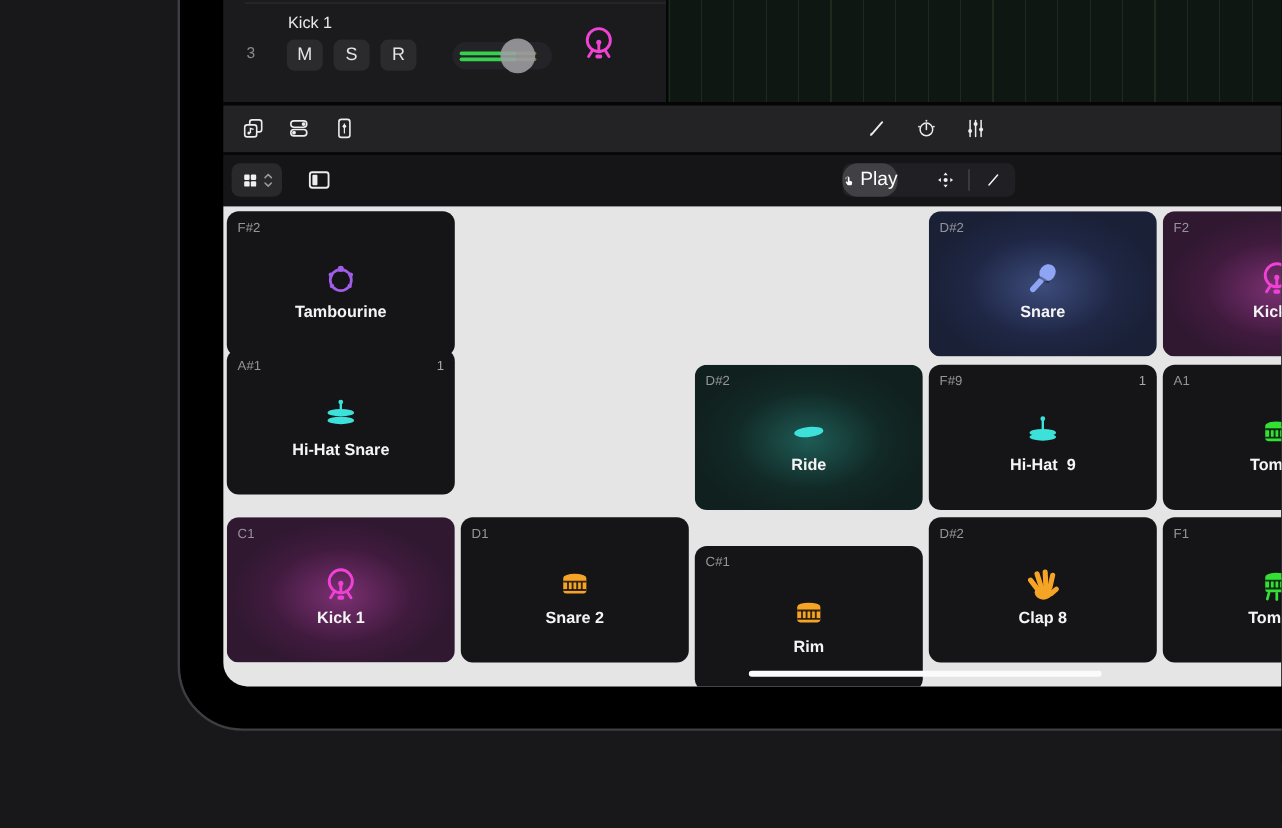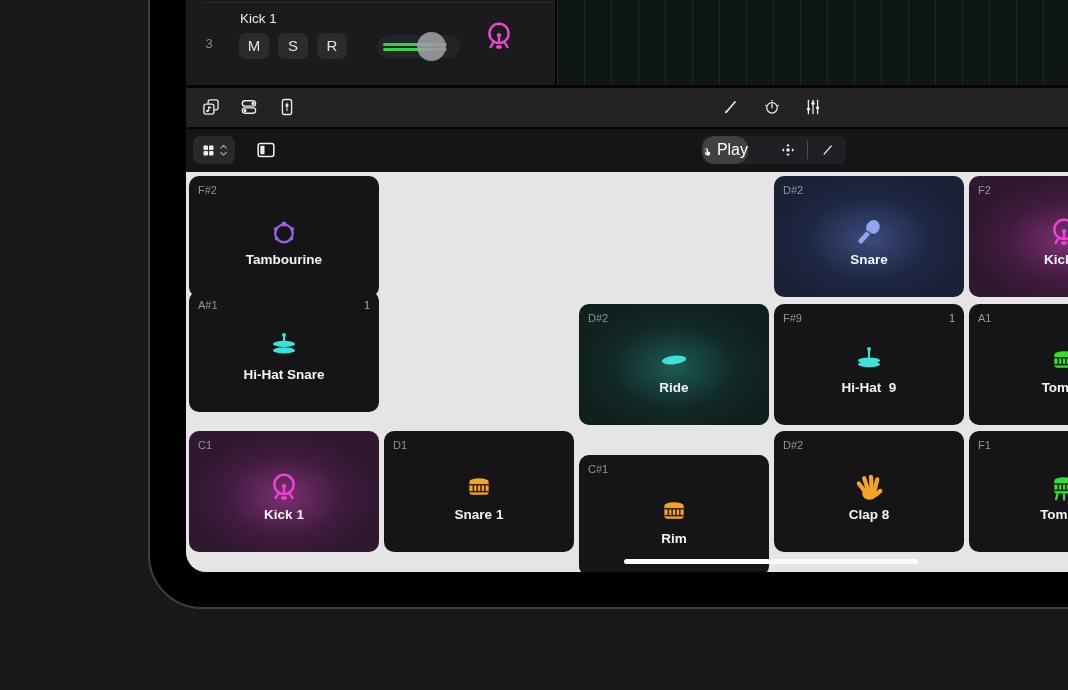--- a/index.html
+++ b/index.html
@@ -354,21 +354,21 @@
             <g stroke="rgba(8,8,10,0.8)" stroke-width="1.1">
               <line x1="5.2" y1="10.4" x2="18.8" y2="10.4"></line>
               <line x1="5.2" y1="15.3" x2="18.8" y2="15.3"></line>
               <line x1="8" y1="10.6" x2="8" y2="15.1"></line>
               <line x1="10.7" y1="10.6" x2="10.7" y2="15.1"></line>
               <line x1="13.4" y1="10.6" x2="13.4" y2="15.1"></line>
               <line x1="16.1" y1="10.6" x2="16.1" y2="15.1"></line>
             </g>
           </svg>
         </div>
-        <span class="pad-label">Snare 1</span>
+        <span class="pad-label">Snare 2</span>
       </div>
       <div class="pad" style="left: 393px; top: 259px; margin-top: 24px;">
         <span class="pad-note">C#1</span>
         <div class="pad-icon" style="color:#f5a426">
           <svg viewBox="0 0 24 24" fill="currentColor">
             <ellipse cx="12" cy="8.2" rx="6.8" ry="2.4"></ellipse>
             <path d="M5.2 8.4 h13.6 v7.2 q0 1.8 -1.8 1.8 h-10 q-1.8 0 -1.8 -1.8 Z"></path>
             <g stroke="rgba(8,8,10,0.8)" stroke-width="1.1">
               <line x1="5.2" y1="10.4" x2="18.8" y2="10.4"></line>
               <line x1="5.2" y1="15.3" x2="18.8" y2="15.3"></line>

